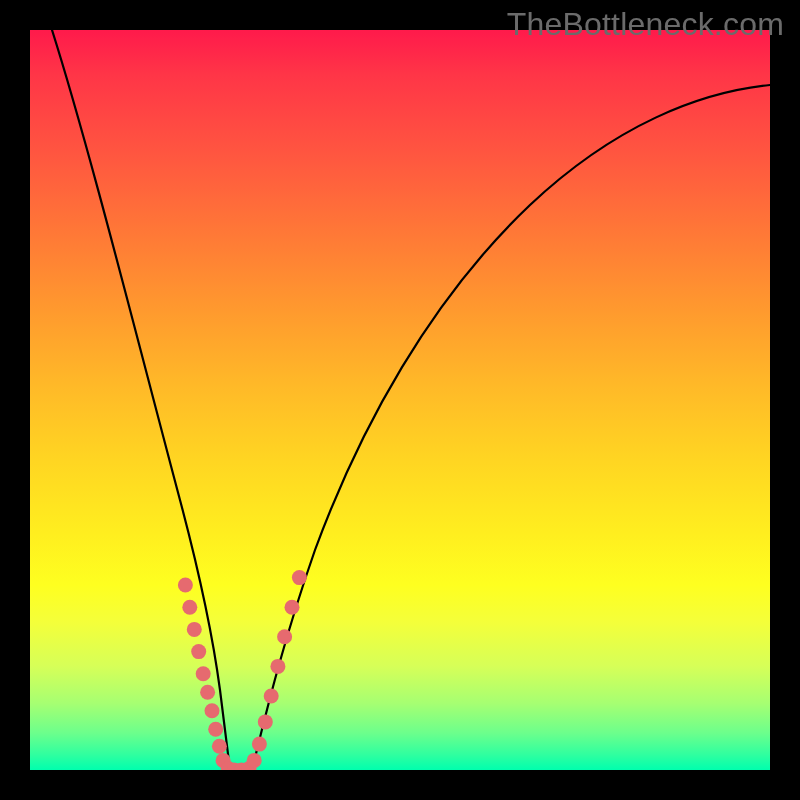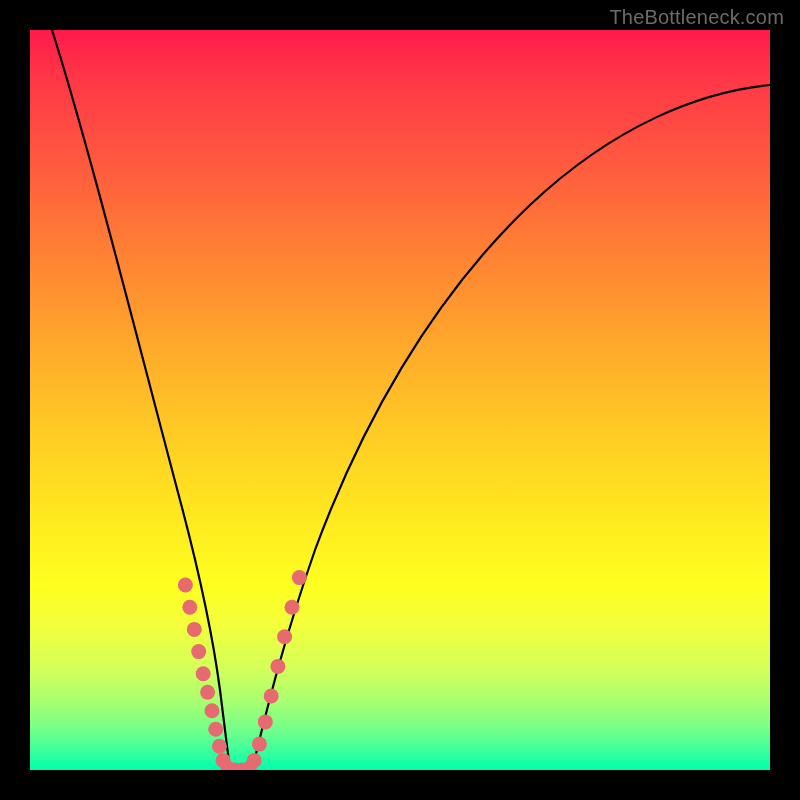--- a/index.html
+++ b/index.html
@@ -44,21 +44,21 @@
       #6cff8c 95%,
       #2effa0 98%,
       #00ffae 100%
     );
   }
   .watermark {
     position: absolute;
     top: 6px;
     right: 16px;
     color: #6b6b6b;
-    font-size: 20px;
+    font-size: 32px;
     font-weight: 400;
     letter-spacing: 0.2px;
     user-select: none;
   }
   svg.curves {
     position: absolute;
     inset: 0;
     width: 740px;
     height: 740px;
   }

